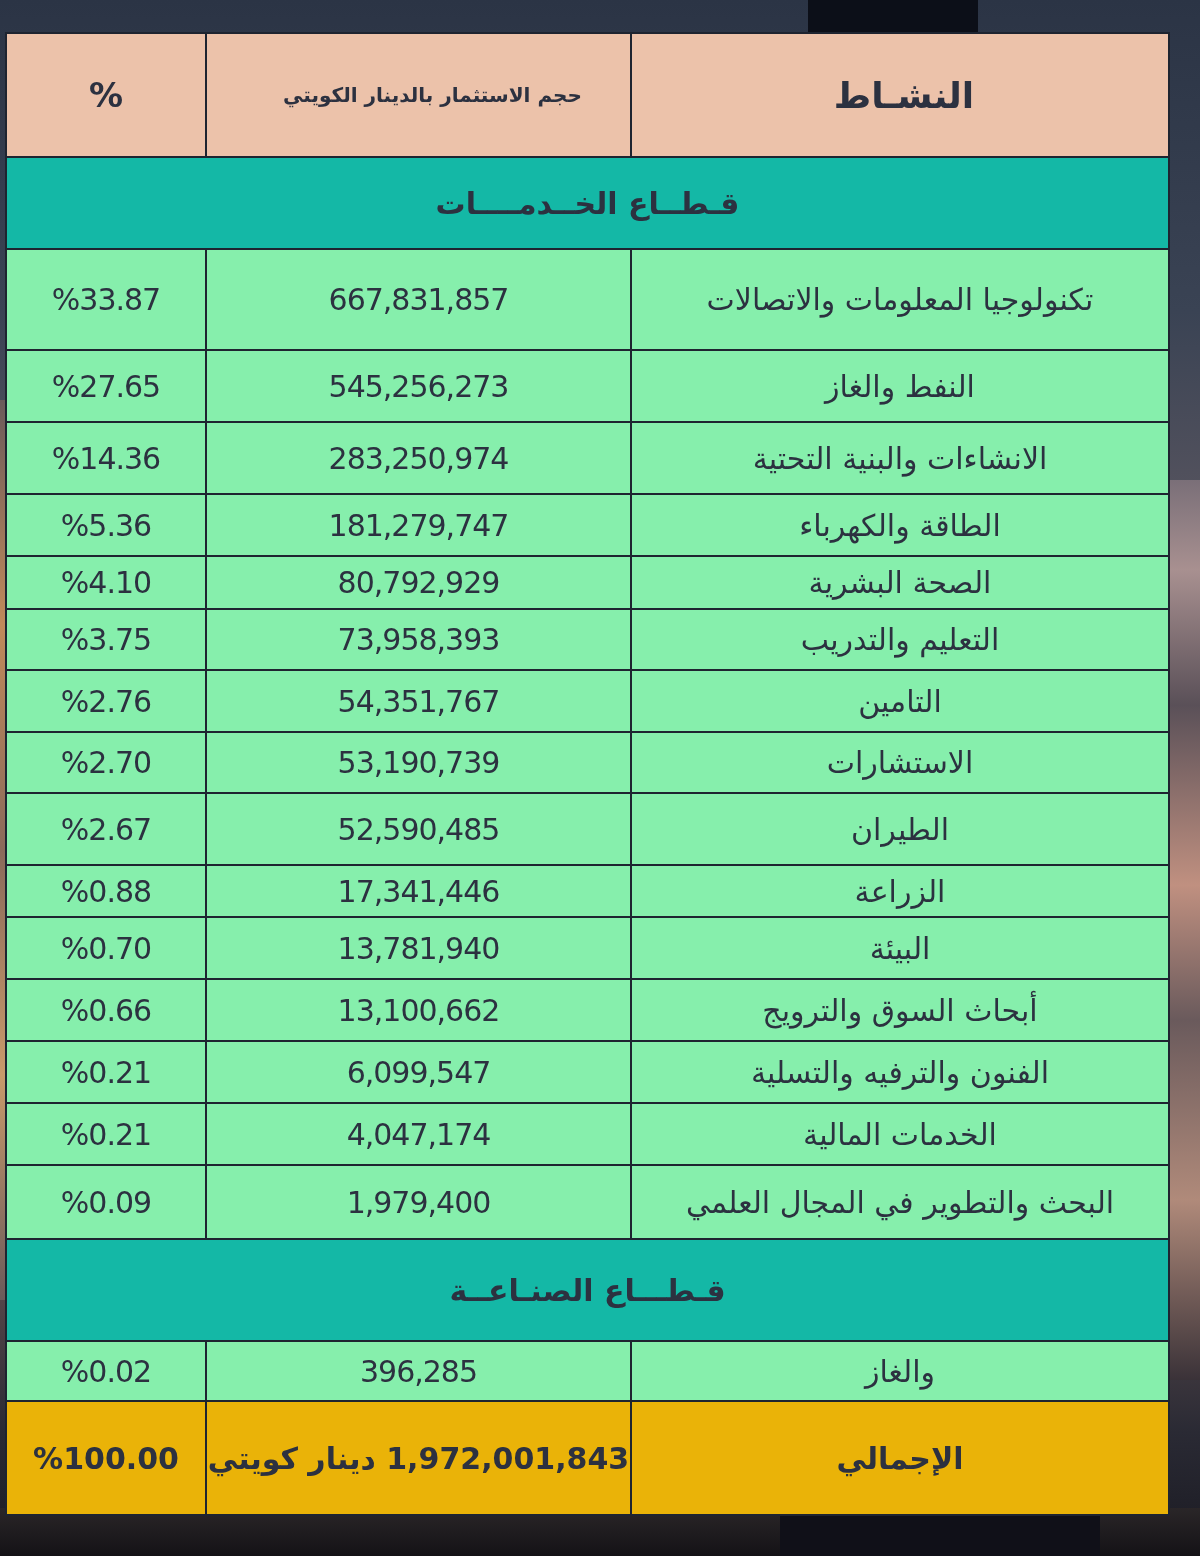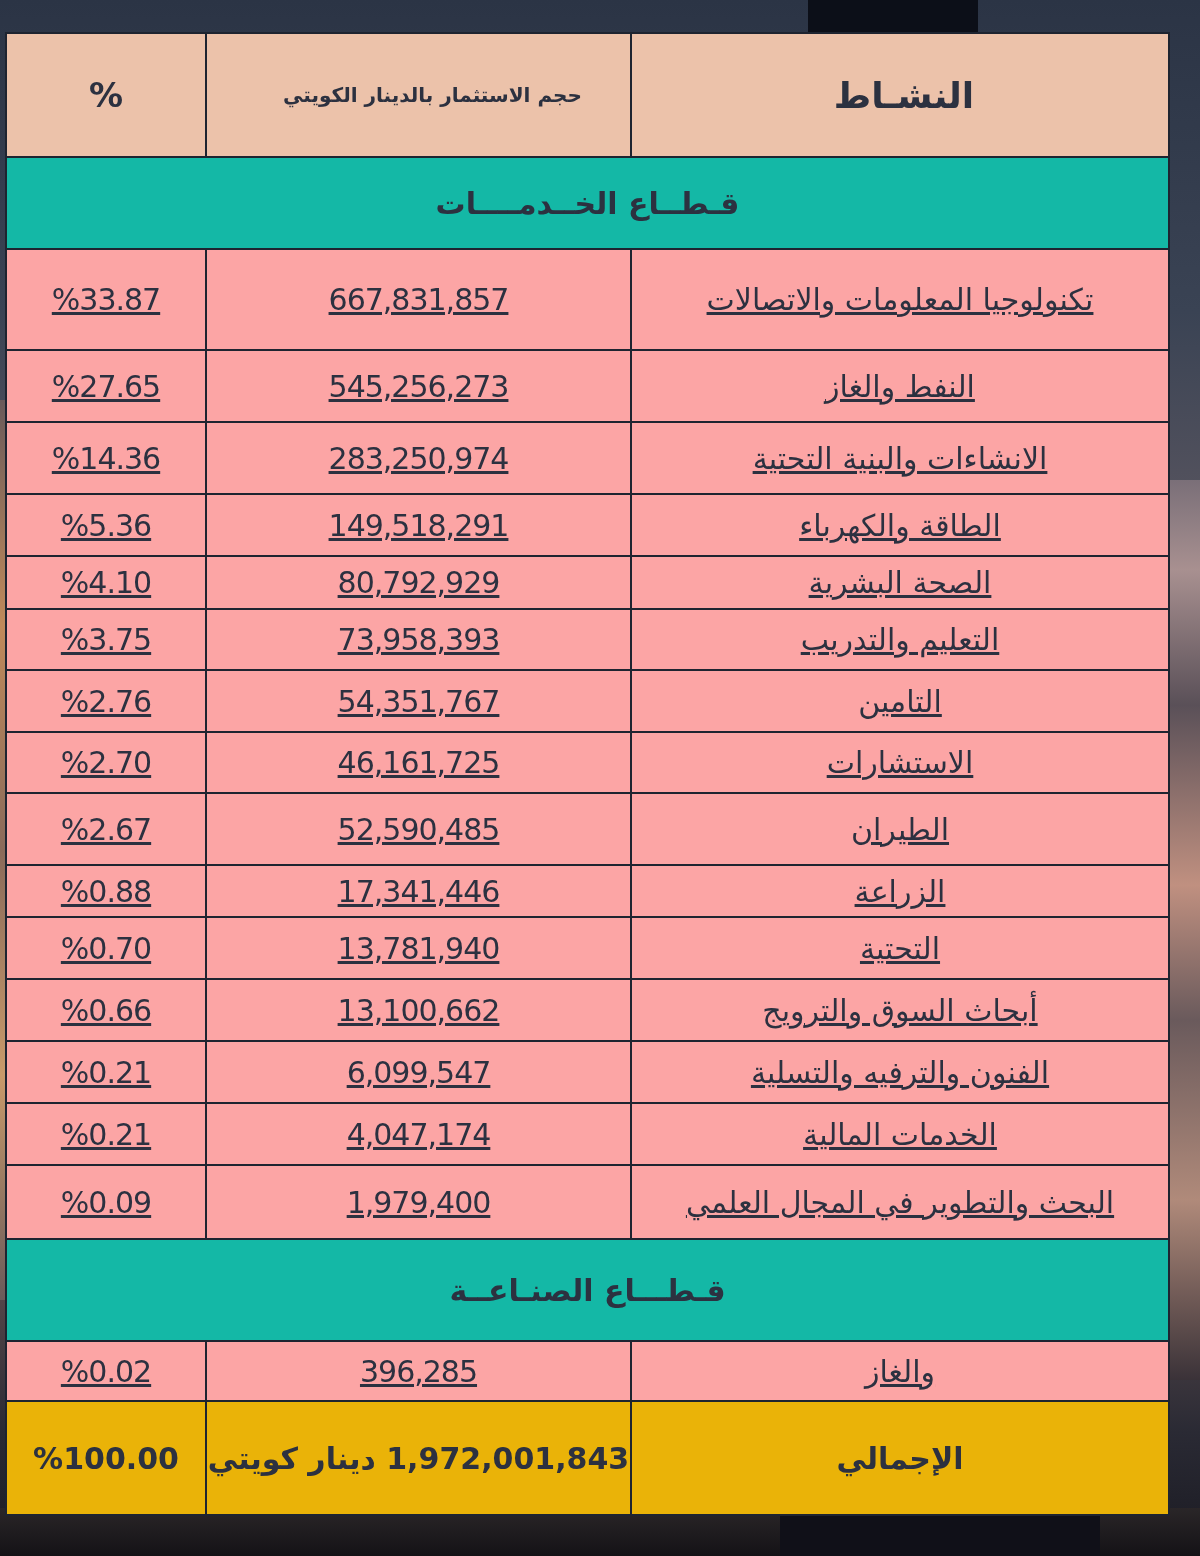--- a/index.html
+++ b/index.html
@@ -42,21 +42,21 @@
   .head-row th {
     background: #ecc2aa; height: 122px; color: #1f2433; font-weight: bold;
   }
   .head-row th.h-activity { font-size: 36px; letter-spacing: 2px; padding-left: 8px; }
   .head-row th.h-amount { font-size: 20px; padding-left: 28px; }
   .head-row th.h-pct { font-size: 34px; }
   .section-row td {
     background: #14b8a6; font-weight: bold; font-size: 30px; color: #1f2433;
     letter-spacing: 3px;
   }
-  .data-row td { background: #fca5a5; font-size: 30px; text-decoration: underline; }
+  .data-row td { background: #86efac; font-size: 30px; }
   .data-row td.amount, .data-row td.pct { font-size: 30px; letter-spacing: -1px; }
   .total-row td {
     background: #eab308; color: #f0c0a6; font-weight: bold; font-size: 30px;
     height: 112px; border-color: #0a1434;
   }
 </style>
 </head>
 <body>
 
 <div class="bg-tower"></div>
@@ -92,55 +92,55 @@
       <td class="amount">545,256,273</td>
       <td class="pct">%27.65</td>
     </tr>
     <tr class="data-row" style="height:72px">
       <td class="activity">الانشاءات والبنية التحتية</td>
       <td class="amount">283,250,974</td>
       <td class="pct">%14.36</td>
     </tr>
     <tr class="data-row" style="height:62px">
       <td class="activity">الطاقة والكهرباء</td>
-      <td class="amount">149,518,291</td>
+      <td class="amount">181,279,747</td>
       <td class="pct">%5.36</td>
     </tr>
     <tr class="data-row" style="height:53px">
       <td class="activity">الصحة البشرية</td>
       <td class="amount">80,792,929</td>
       <td class="pct">%4.10</td>
     </tr>
     <tr class="data-row" style="height:61px">
       <td class="activity">التعليم والتدريب</td>
       <td class="amount">73,958,393</td>
       <td class="pct">%3.75</td>
     </tr>
     <tr class="data-row" style="height:62px">
       <td class="activity">التامين</td>
       <td class="amount">54,351,767</td>
       <td class="pct">%2.76</td>
     </tr>
     <tr class="data-row" style="height:61px">
       <td class="activity">الاستشارات</td>
-      <td class="amount">46,161,725</td>
+      <td class="amount">53,190,739</td>
       <td class="pct">%2.70</td>
     </tr>
     <tr class="data-row" style="height:72px">
       <td class="activity">الطيران</td>
       <td class="amount">52,590,485</td>
       <td class="pct">%2.67</td>
     </tr>
     <tr class="data-row" style="height:52px">
       <td class="activity">الزراعة</td>
       <td class="amount">17,341,446</td>
       <td class="pct">%0.88</td>
     </tr>
     <tr class="data-row" style="height:62px">
-      <td class="activity">التحتية</td>
+      <td class="activity">البيئة</td>
       <td class="amount">13,781,940</td>
       <td class="pct">%0.70</td>
     </tr>
     <tr class="data-row" style="height:62px">
       <td class="activity">أبحاث السوق والترويج</td>
       <td class="amount">13,100,662</td>
       <td class="pct">%0.66</td>
     </tr>
     <tr class="data-row" style="height:62px">
       <td class="activity">الفنون والترفيه والتسلية</td>

